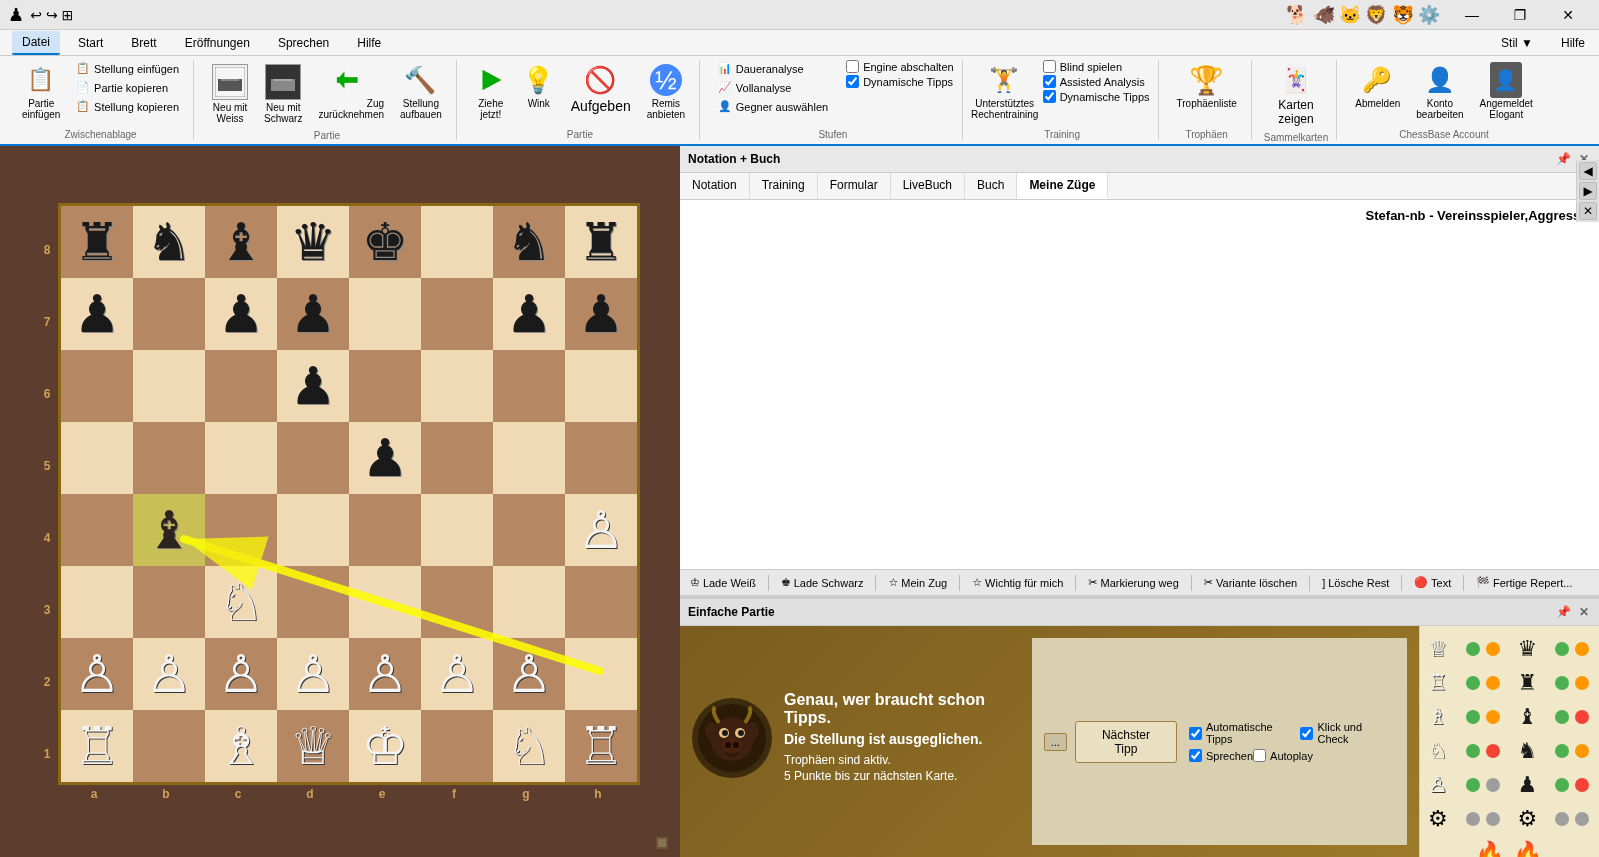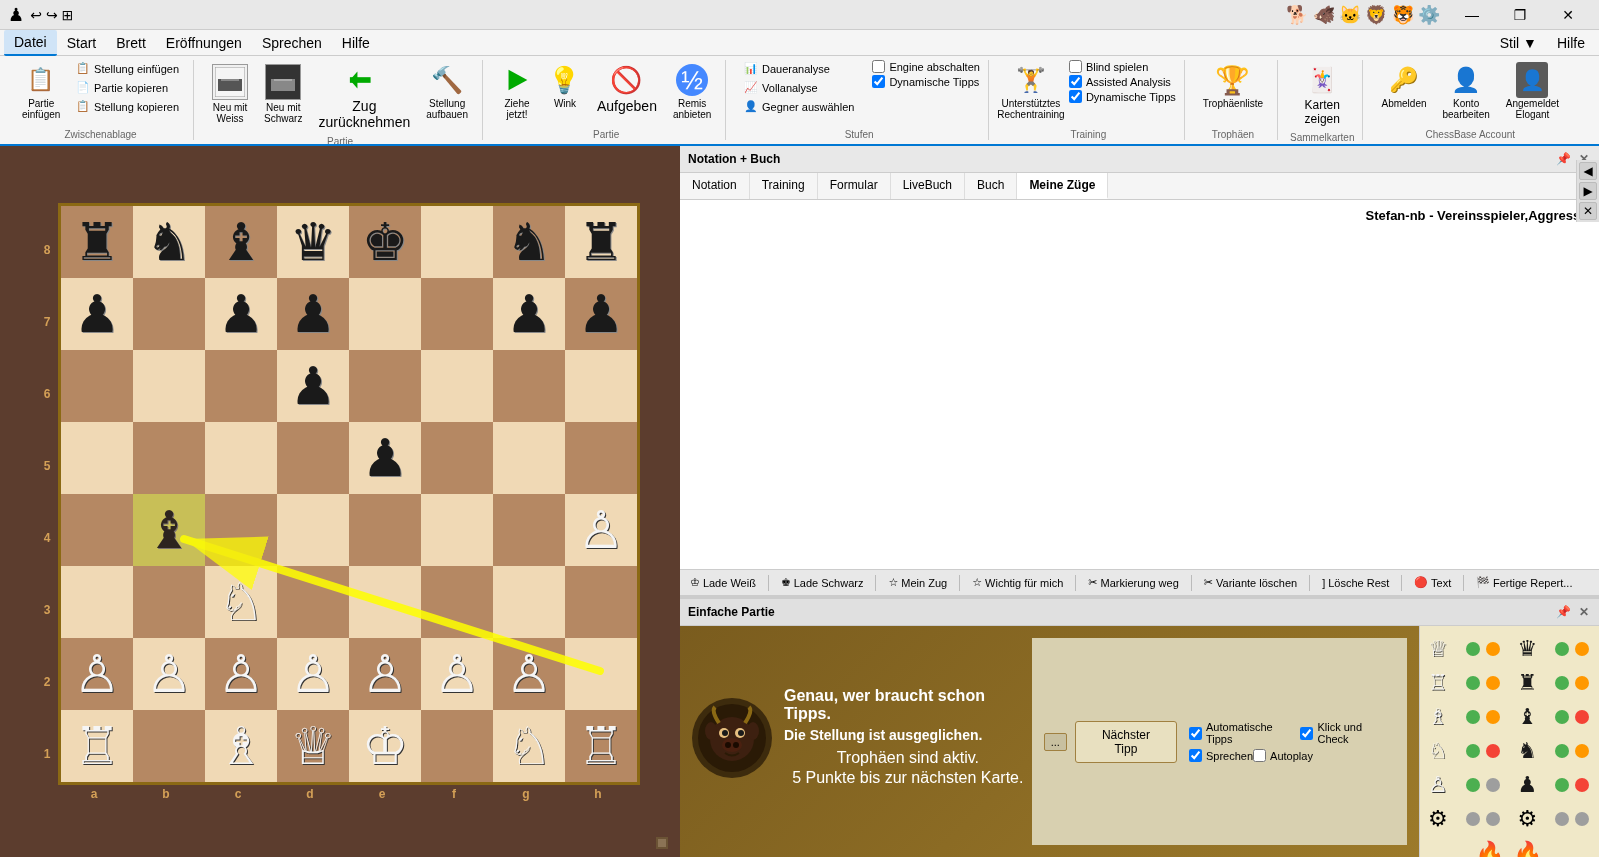--- a/index.html
+++ b/index.html
@@ -24,22 +24,23 @@
       background: #f5f5f5;
       height: 26px;
       display: flex;
       align-items: center;
       padding: 0 4px;
       border-bottom: 1px solid #ccc;
     }
     .menu-item {
       padding: 4px 10px;
       cursor: pointer;
-      font-size: 14px;
+      font-size: 12px;
       border-radius: 2px;
+      margin-left: 8px;
     }
     .menu-item.active { background: #d0e4f7; border-bottom: 2px solid #0078d4; }
 
     
     #ribbon {
       background: #f5f5f5;
       border-bottom: 2px solid #0078d4;
       display: flex;
       align-items: stretch;
       padding: 4px 8px;
@@ -290,21 +291,21 @@
       border-radius: 50%;
       display: flex;
       align-items: center;
       justify-content: center;
       font-size: 50px;
       flex-shrink: 0;
     }
     #einfache-text { color: white; }
     #einfache-text .main-msg { font-size: 16px; font-weight: bold; margin-bottom: 4px; }
     #einfache-text .sub-msg { font-size: 14px; font-weight: bold; margin-bottom: 6px; }
-    #einfache-text .info-msg { font-size: 16px; margin-bottom: 2px; text-align: center; }
+    #einfache-text .info-msg { font-size: 12px; margin-bottom: 2px; }
     #einfache-footer {
       background: #d8d0b0;
       padding: 8px 12px;
       display: flex;
       align-items: center;
       gap: 12px;
     }
     .next-tip-btn {
       padding: 6px 14px;
       background: #e8e0c0;
@@ -440,21 +441,21 @@
         </div>
         <div style="font-size:10px;text-align:center;">Neu mit<br>Schwarz</div>
       </div>
       <div class="ribbon-btn">
         <div class="icon-img">
           <svg width="34" height="34" viewBox="0 0 34 34">
               <rect x="2" y="14" width="22" height="6" fill="#00aa00"></rect>
               <polygon points="10,8 2,17 10,26" fill="#00aa00"></polygon>
             </svg>
         </div>
-        <div style="font-size:14px;text-align:center;">Zug<br>zurücknehmen</div>
+        <div style="font-size:10px;text-align:right;">Zug<br>zurücknehmen</div>
       </div>
       <div class="ribbon-btn">
         <div class="icon-img" style="font-size:26px;">🔨</div>
         <div style="font-size:10px;text-align:center;">Stellung<br>aufbauen</div>
       </div>
     </div>
     <div class="ribbon-group-label">Partie</div>
   </div>
 
   <div class="ribbon-group">

